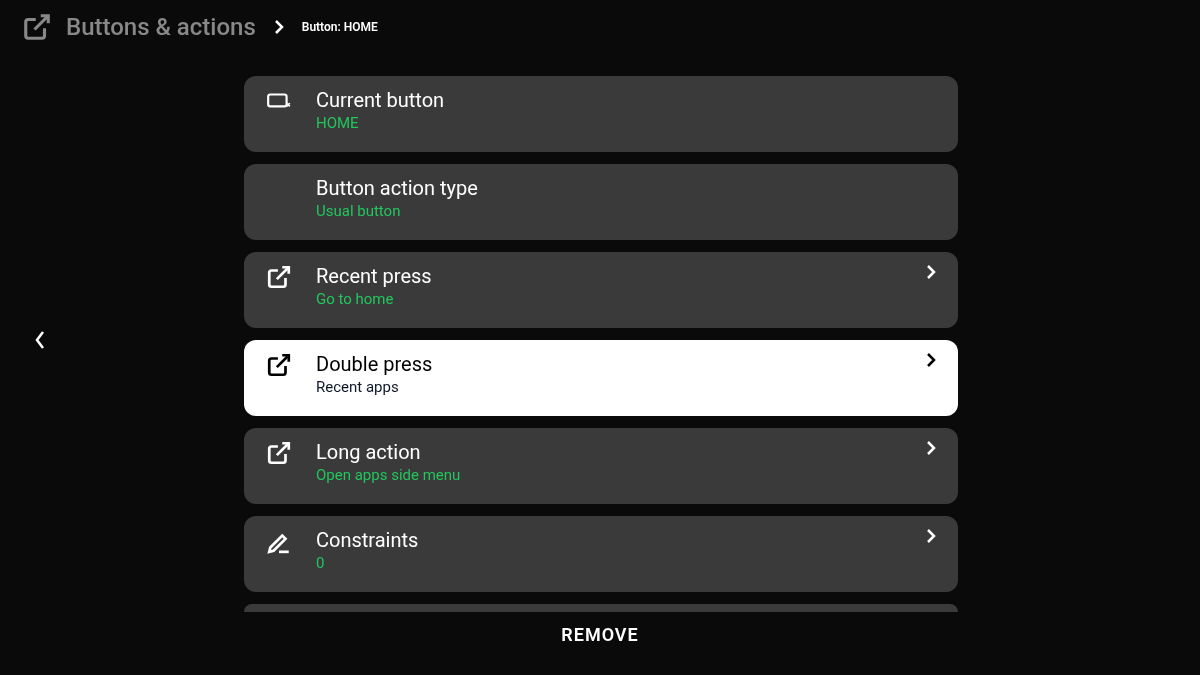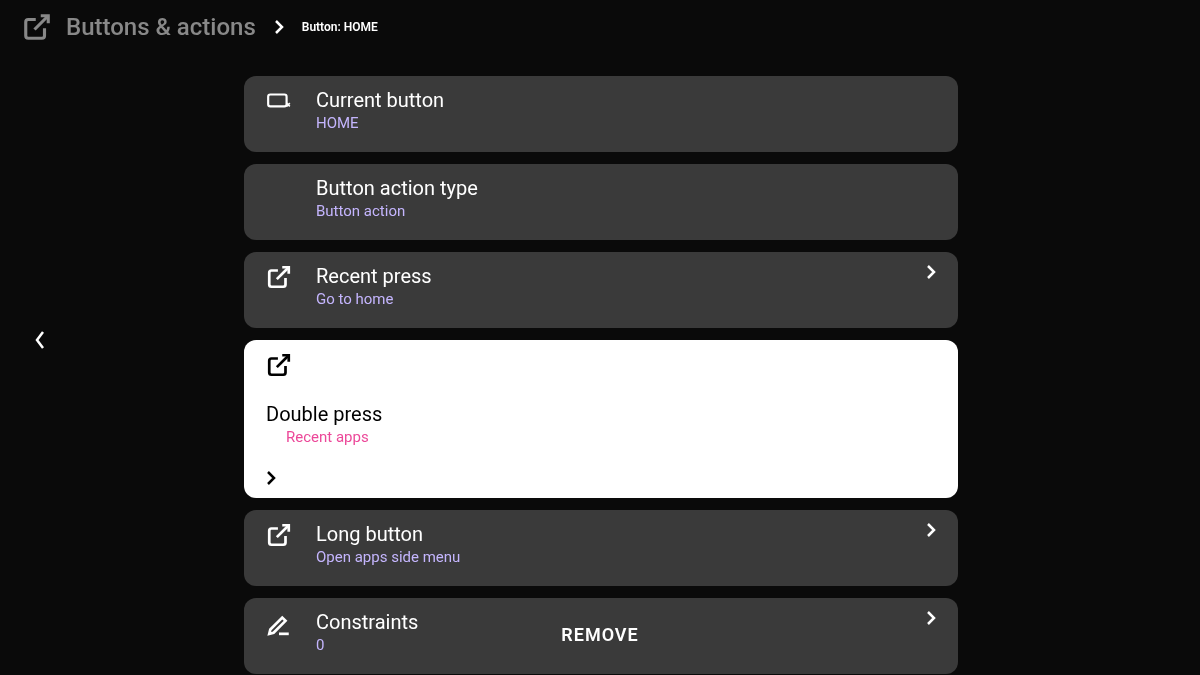--- a/index.html
+++ b/index.html
@@ -73,21 +73,20 @@
       border-radius: 12px;
       padding: 12px 22px;
       display: flex;
       align-items: flex-start;
       gap: 24px;
       min-height: 76px;
     }
     .list-item.selected {
       background: #fff;
       color: #000;
-      flex-direction: column;
     }
     .item-icon {
       width: 26px;
       height: 26px;
       flex-shrink: 0;
       display: flex;
       align-items: center;
       justify-content: center;
     }
     .item-icon svg {
@@ -109,25 +108,24 @@
       font-size: 20px;
       font-weight: 400;
       color: #fff;
     }
     .list-item.selected .item-title {
       color: #000;
     }
     .item-subtitle {
       font-size: 15px;
       font-weight: 400;
-      color: #c4b5fd;
+      color: #22c55e;
     }
     .list-item.selected .item-subtitle {
-      color: #ec4899;
-      margin-left: 20px;
+      color: #0f172a;
     }
     .item-chevron {
       width: 10px;
       height: 16px;
       stroke: #fff;
       stroke-width: 2.5;
       fill: none;
       flex-shrink: 0;
     }
     .list-item.selected .item-chevron {
@@ -188,21 +186,21 @@
       <svg viewBox="0 0 24 24" stroke-width="0" fill="#fff">
         <polygon points="12,2 15,6 9,6"></polygon>
         <polygon points="12,22 15,18 9,18"></polygon>
         <polygon points="2,12 6,9 6,15"></polygon>
         <polygon points="22,12 18,9 18,15"></polygon>
         <circle cx="12" cy="12" r="2.5"></circle>
       </svg>
     </div>
     <div class="item-text">
       <div class="item-title">Button action type</div>
-      <div class="item-subtitle">Button action</div>
+      <div class="item-subtitle">Usual button</div>
     </div>
   </div>
 
   <div class="list-item">
     <div class="item-icon">
       <svg viewBox="0 0 24 24" stroke-width="2.5">
         <path d="M18 13v6a2 2 0 0 1-2 2H5a2 2 0 0 1-2-2V8a2 2 0 0 1 2-2h6"></path>
         <polyline points="15 3 21 3 21 9"></polyline>
         <line x1="10" y1="14" x2="21" y2="3"></line>
       </svg>
@@ -235,21 +233,21 @@
 
   <div class="list-item">
     <div class="item-icon">
       <svg viewBox="0 0 24 24" stroke-width="2.5">
         <path d="M18 13v6a2 2 0 0 1-2 2H5a2 2 0 0 1-2-2V8a2 2 0 0 1 2-2h6"></path>
         <polyline points="15 3 21 3 21 9"></polyline>
         <line x1="10" y1="14" x2="21" y2="3"></line>
       </svg>
     </div>
     <div class="item-text">
-      <div class="item-title">Long button</div>
+      <div class="item-title">Long action</div>
       <div class="item-subtitle">Open apps side menu</div>
     </div>
     <svg class="item-chevron" viewBox="0 0 10 16">
       <polyline points="2 2 8 8 2 14"></polyline>
     </svg>
   </div>
 
   <div class="list-item">
     <div class="item-icon">
       <svg viewBox="0 0 24 24" stroke-width="2.5">

